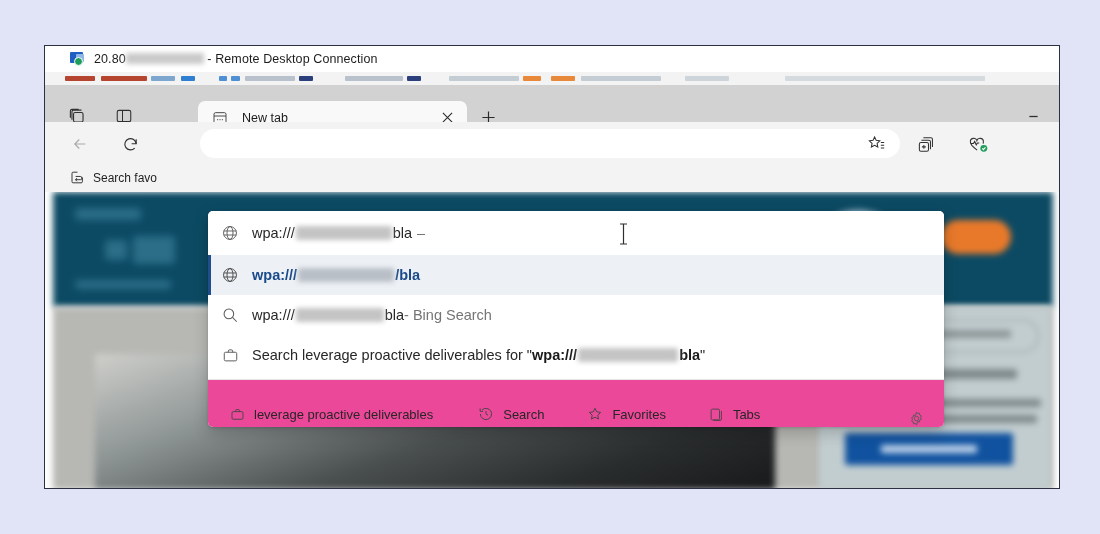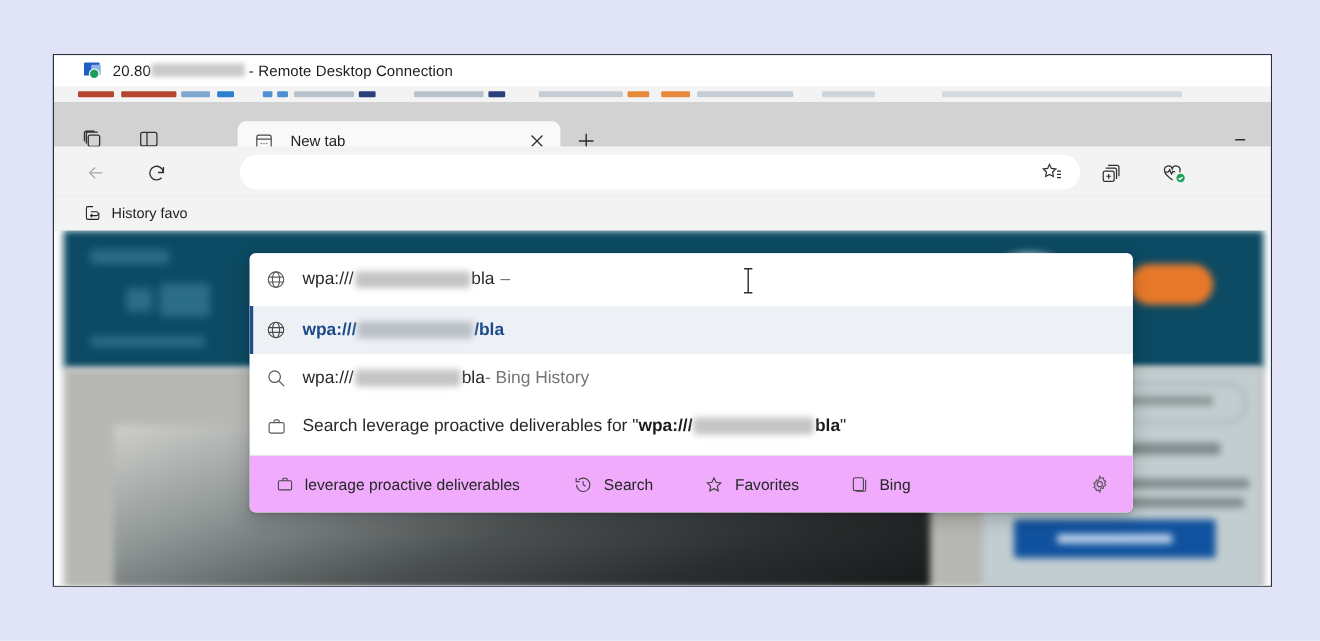--- a/index.html
+++ b/index.html
@@ -125,21 +125,21 @@
   .dd-ico{width:44px;min-width:44px;display:flex;align-items:center;justify-content:center;color:#5b5b5b;}
   .dd-row.sel .dd-ico{color:#4a4a4a;}
   .dd-text{font-size:14.5px;color:#272727;white-space:nowrap;display:flex;align-items:center;}
   .dd-text .b{font-weight:bold;color:#1b4a8a;}
   .dd-text .mut{color:#757575;}
   .bl{display:inline-block;vertical-align:-3px;background:#c4c4c4;border-radius:2px;filter:blur(2.6px);margin:0 1px;}
   .bl.d{background:#b9bfc6;}
   .ibeam{position:absolute;left:245px;top:7px;color:#3a3a3a;}
 
   .dd-sep{height:1px;background:#e6e6e6;margin:4px 0 0;}
-  .dd-footer{height:47px;display:flex;align-items:center;position:relative;background:#f0abfc;}
+  .dd-footer{height:47px;display:flex;align-items:flex-end;position:relative;background:#ec4899;}
   .ft-item{display:flex;align-items:center;gap:9px;color:#262626;font-size:13px;white-space:nowrap;padding:5px 6px;border-radius:4px;}
   .ft-icon{color:#444;display:flex;align-items:center;}
   .ft-gear{position:absolute;right:19px;color:#5a5a5a;display:flex;align-items:center;}
 
   svg{display:block;}
 </style>
 </head>
 <body>
 
 <div class="stage">
@@ -264,21 +264,21 @@
 
       <div class="favbar">
         <div class="favitem">
           <span>
             <svg width="15" height="15" viewBox="0 0 24 24" fill="none" stroke="currentColor" stroke-width="1.4">
               <path d="M12 3.5H5a1.8 1.8 0 0 0-1.8 1.8v13.4A1.8 1.8 0 0 0 5 20.5h13a1.8 1.8 0 0 0 1.8-1.8V12"></path>
               <path d="M9 15.5h7.5a2.6 2.6 0 0 0 0-5.2H9"></path>
               <path d="M11 13l-2.2 2.5L11 18"></path>
             </svg>
           </span>
-          <span>History favo</span>
+          <span>Search favo</span>
         </div>
       </div>
 
       <div class="page">
         <div class="pg-hero">
           <span class="ghost" style="left:22px;top:16px;width:66px;height:12px;"></span>
           <span class="ghost" style="left:52px;top:48px;width:22px;height:20px;"></span>
           <span class="ghost" style="left:80px;top:44px;width:42px;height:28px;"></span>
           <span class="ghost" style="left:22px;top:88px;width:96px;height:9px;"></span>
           <span class="ghost" style="left:240px;top:50px;width:46px;height:22px;"></span>
@@ -348,21 +348,21 @@
           <span class="dd-ico">
             <svg width="18" height="18" viewBox="0 0 24 24" fill="none" stroke="currentColor" stroke-width="1.4">
               <circle cx="10.5" cy="10.5" r="6.4"></circle>
               <path d="M15.3 15.3L21 21"></path>
             </svg>
           </span>
           <span class="dd-text">
             <span>wpa:///</span>
               <span class="bl" style="width:88px;height:14px;"></span>
               <span>bla</span>
-              <span class="mut"> - Bing History</span>
+              <span class="mut"> - Bing Search</span>
           </span>
         </div>
 
         <div class="dd-row">
           <span class="dd-ico">
             <svg width="17" height="17" viewBox="0 0 24 24" fill="none" stroke="currentColor" stroke-width="1.4">
               <rect x="3.2" y="7.4" width="17.6" height="12.2" rx="2"></rect>
               <path d="M9 7.4V5.8a1.8 1.8 0 0 1 1.8-1.8h2.4A1.8 1.8 0 0 1 15 5.8v1.6"></path>
             </svg>
           </span>
@@ -408,21 +408,21 @@
             <span>Favorites</span>
           </div>
 
           <div class="ft-item" style="margin-left:31px;">
             <span class="ft-icon">
               <svg width="15" height="15" viewBox="0 0 24 24" fill="none" stroke="currentColor" stroke-width="1.45">
                 <rect x="3.4" y="3.4" width="13.4" height="17.2" rx="2"></rect>
                 <path d="M19.8 6.2v13.2a2 2 0 0 1-2 2H7.4"></path>
               </svg>
             </span>
-            <span>Bing</span>
+            <span>Tabs</span>
           </div>
 
           <div class="ft-gear">
             <svg width="17" height="17" viewBox="0 0 24 24" fill="none" stroke="currentColor" stroke-width="1.4">
               <circle cx="12" cy="12" r="3.1"></circle>
               <path d="M12 2.8l1.5 2.2 2.6-.5.5 2.6 2.3 1.3-1.3 2.3 1.3 2.3-2.3 1.3-.5 2.6-2.6-.5L12 21.2l-1.5-2.2-2.6.5-.5-2.6-2.3-1.3 1.3-2.3-1.3-2.3 2.3-1.3.5-2.6 2.6.5z"></path>
             </svg>
           </div>
         </div>
       </div>

